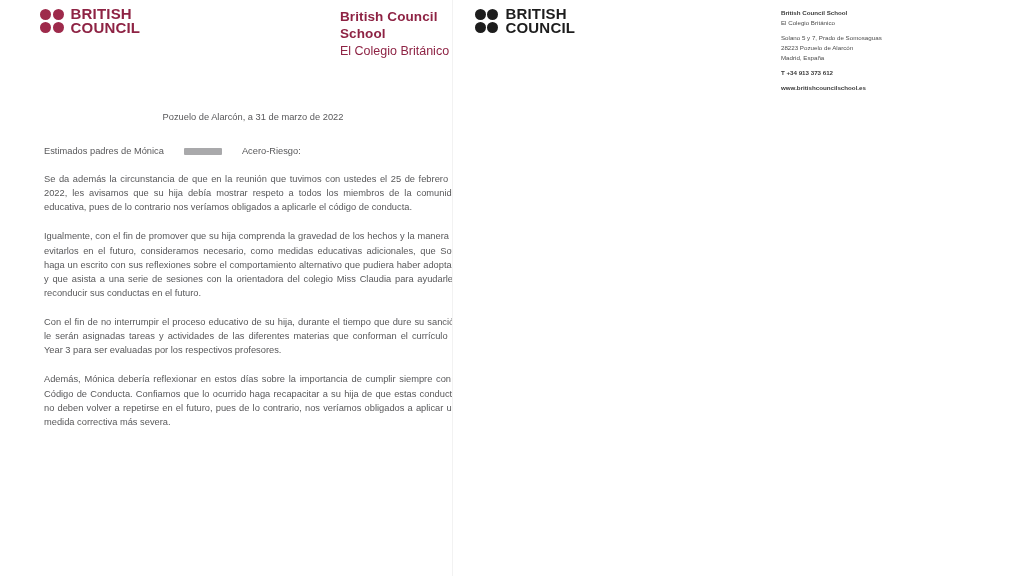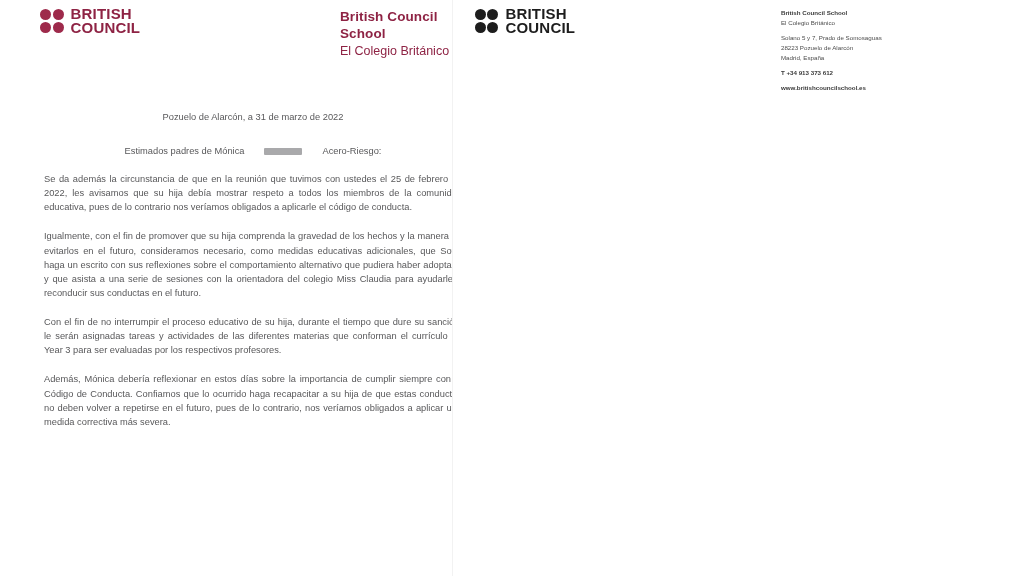--- a/index.html
+++ b/index.html
@@ -109,21 +109,20 @@
   }
 
   .salutation {
     font-size: 9.3px;
     color: #58585a;
     margin-bottom: 16px;
     display: flex;
     align-items: center;
     flex-wrap: wrap;
     gap: 16px;
-    justify-content: center;
   }
   .para {
     font-size: 9.3px;
     line-height: 1.52;
     color: #58585a;
     text-align: justify;
     margin-bottom: 15px;
   }
   .para b { font-weight: bold; color: #4a4a4c; }
 

